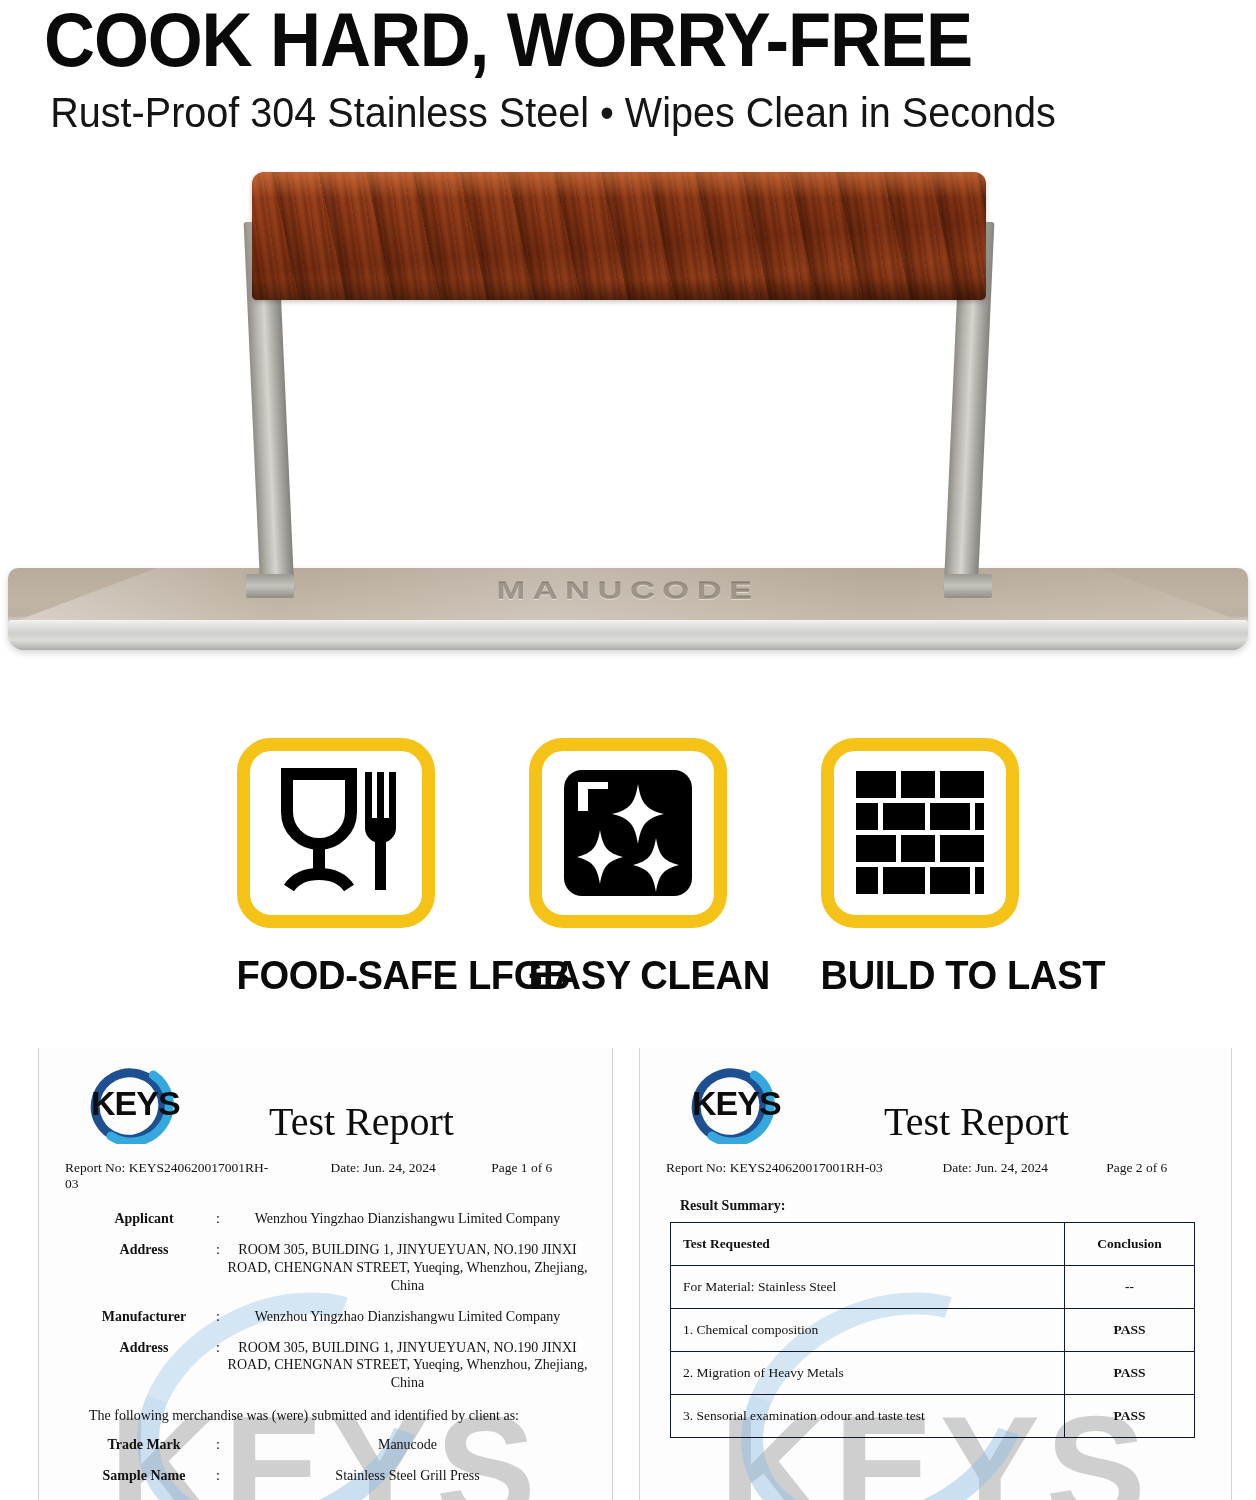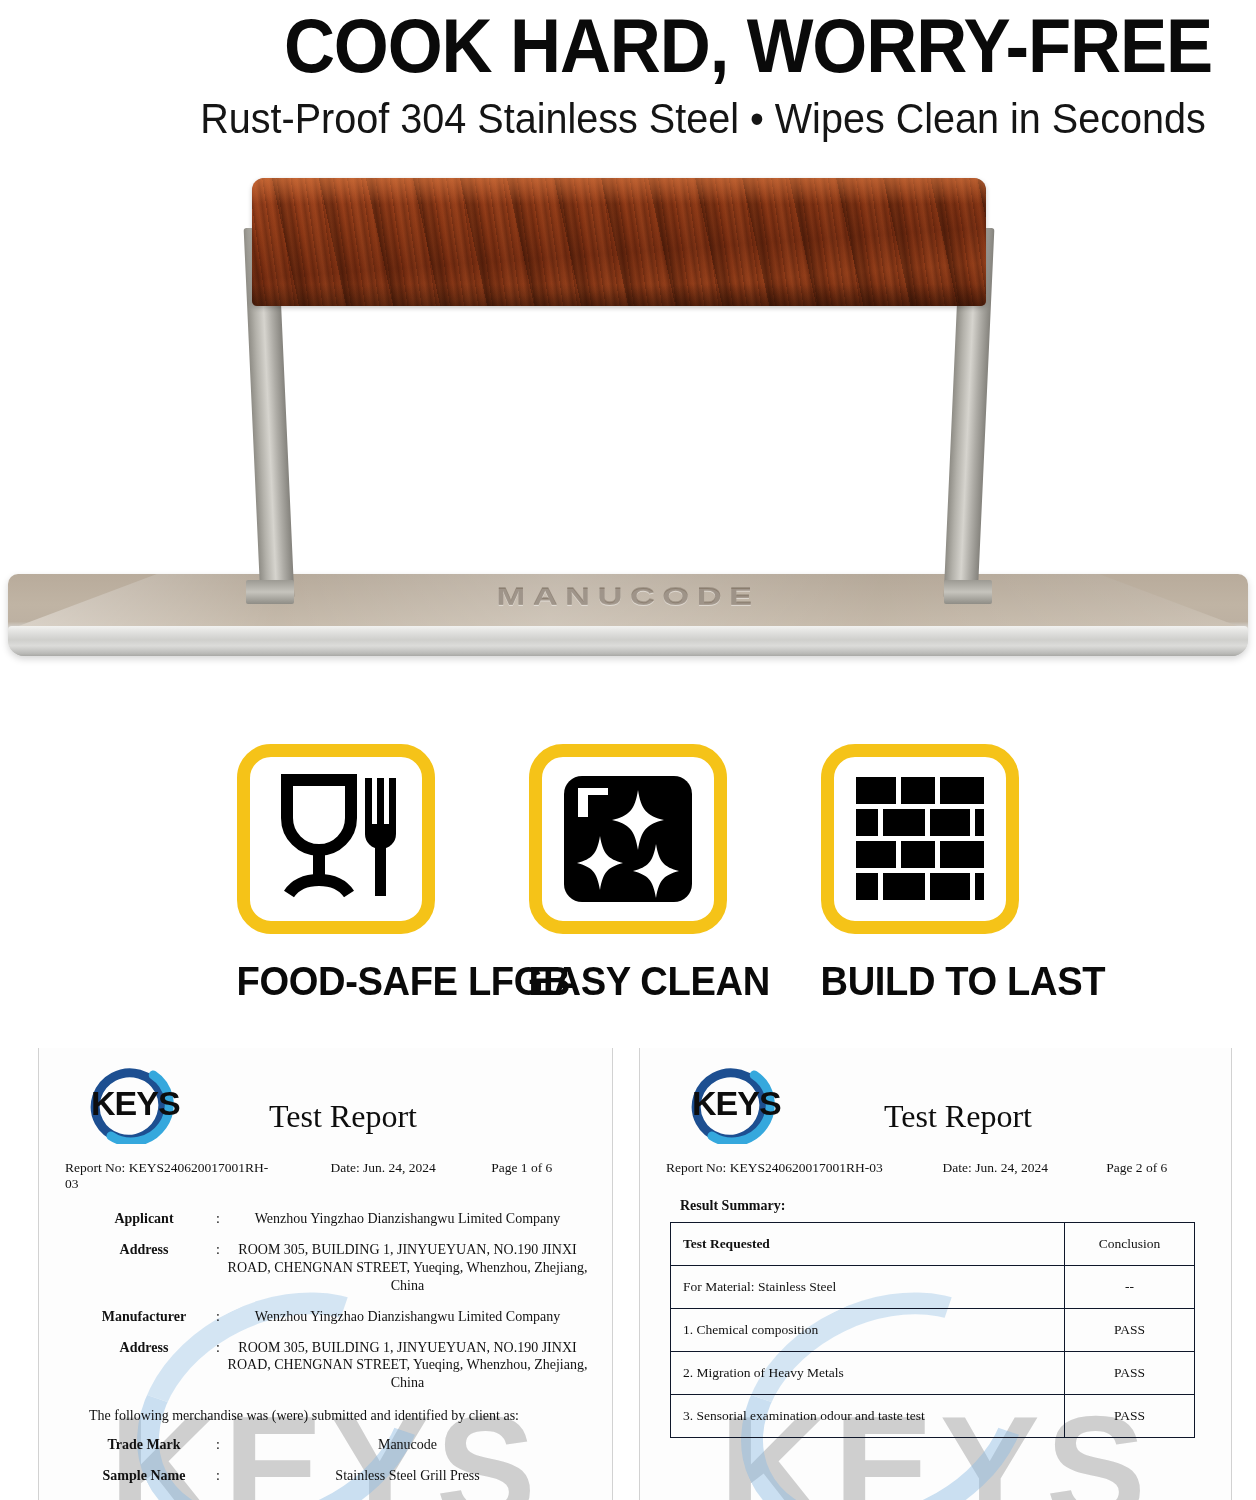--- a/index.html
+++ b/index.html
@@ -8,22 +8,22 @@
     width: 1256px;
     height: 1500px;
     background: #ffffff;
     font-family: "Liberation Sans", sans-serif;
     overflow: hidden;
     position: relative;
   }
 
   
   .headline-block {
-    padding-top: 10px;
-    text-align: right;
+    padding-top: 4px;
+    text-align: left;
   }
   .headline {
     font-family: "Liberation Sans Narrow", "Liberation Sans", sans-serif;
     font-weight: 700;
     font-size: 76px;
     line-height: 0.96;
     letter-spacing: -1.2px;
     color: #0a0a0a;
     transform: scaleX(0.93);
     white-space: nowrap;
@@ -269,21 +269,21 @@
     font-family: "Liberation Sans", sans-serif;
     font-weight: 700;
     font-size: 34px;
     letter-spacing: -1px;
     color: #0d0d0d;
   }
   .doc-title {
     position: absolute;
     left: 208px; top: 36px;
     font-family: "Liberation Serif", serif;
-    font-size: 32px;
+    font-size: 40px;
     color: #0d0d0d;
   }
   .doc-right .doc-title { left: 222px; }
 
   .doc-meta {
     display: flex;
     font-size: 13.5px;
     margin-top: 2px;
     padding-left: 4px;
     gap: 36px;
@@ -311,21 +311,21 @@
     margin-left: 8px;
     border-collapse: collapse;
     font-size: 13.5px;
   }
   .result-table th, .result-table td {
     border: 1px solid #0f172a;
     padding: 13px 12px;
   }
   .result-table th { font-weight: 700; }
   .result-table .c-test { text-align: left; }
-  .result-table .c-concl { text-align: center; width: 130px; font-weight: 400; }
+  .result-table .c-concl { text-align: center; width: 130px; font-weight: 700; }
   .result-table td.c-test { font-weight: 400; }
 </style>
 </head>
 <body>
 
 <div class="headline-block">
   <div class="headline">COOK HARD, WORRY-FREE</div>
   <div class="subhead">Rust-Proof 304 Stainless Steel • Wipes Clean in Seconds</div>
 </div>
 

